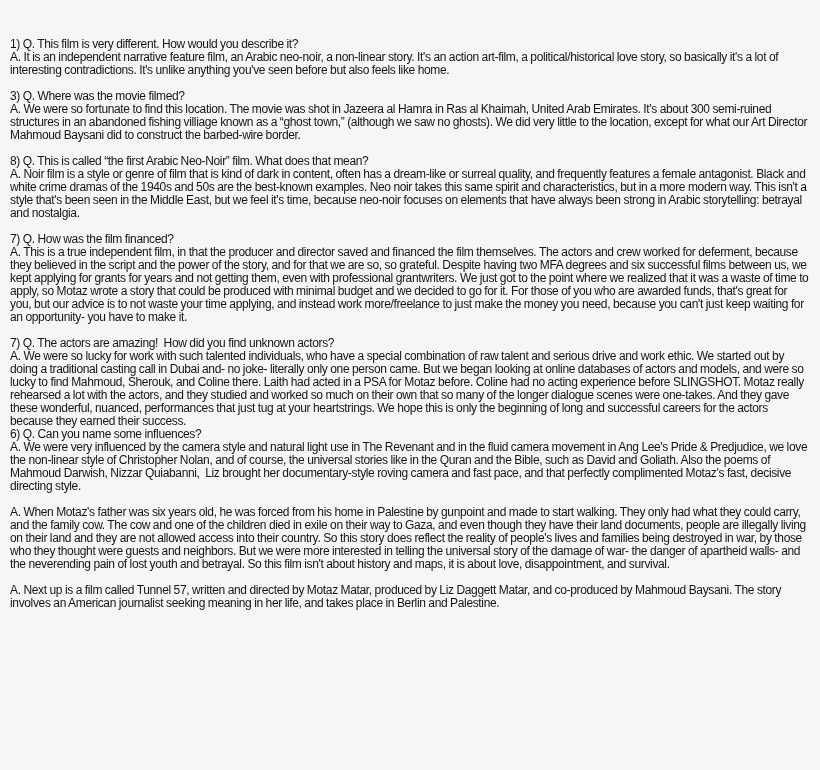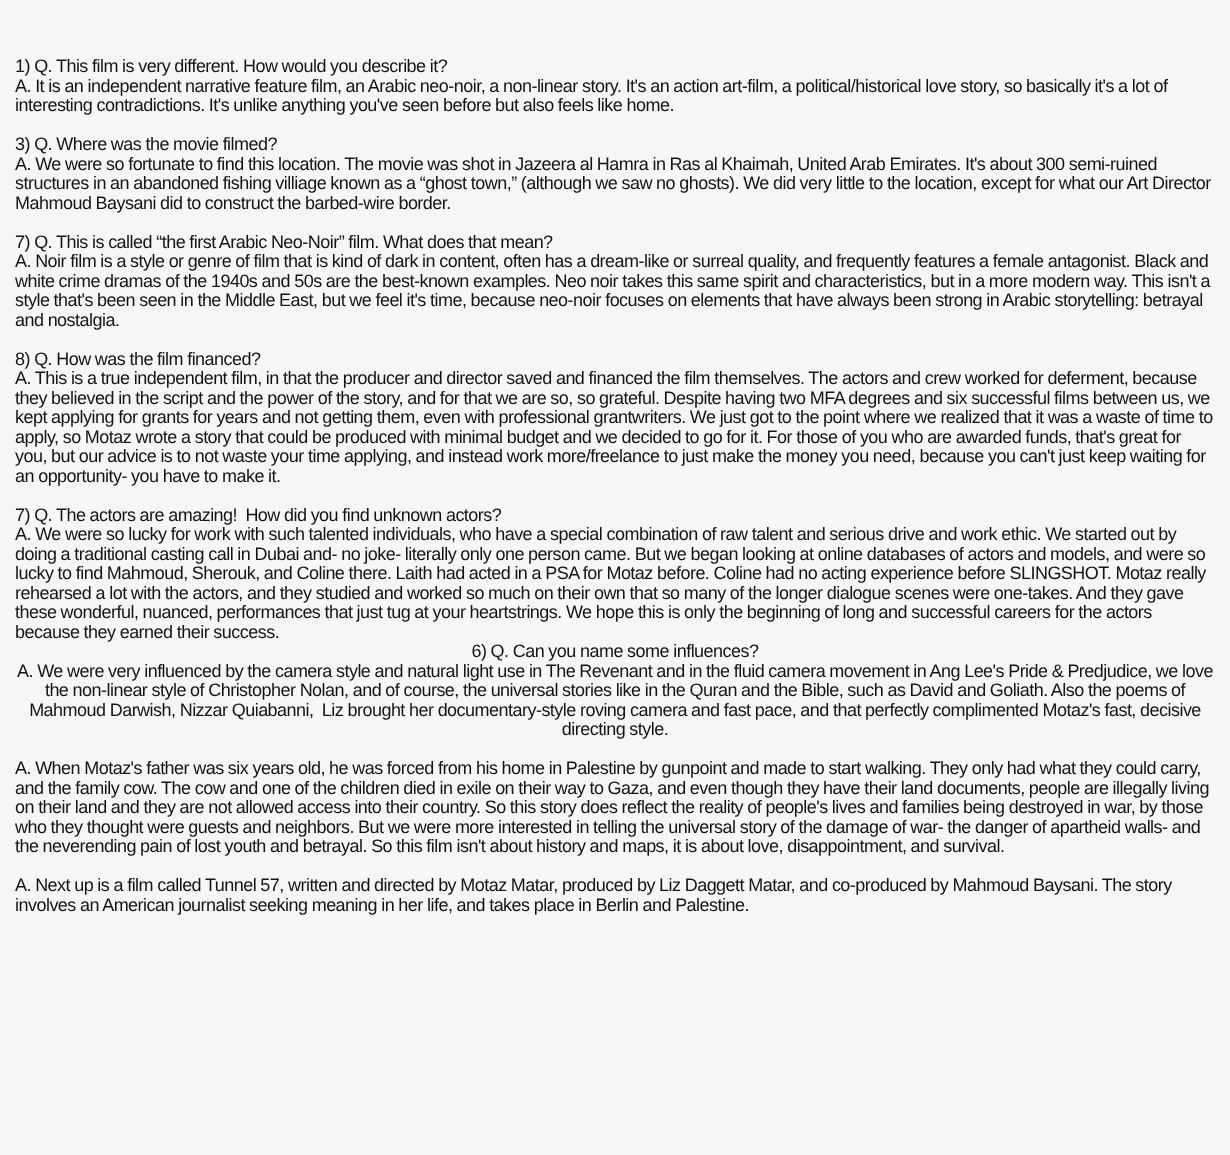--- a/index.html
+++ b/index.html
@@ -15,21 +15,21 @@
     padding: 38px 10px 0 10px;
     overflow: hidden;
     font-family: "Liberation Sans", sans-serif;
     font-size: 12px;
     line-height: 13px;
     letter-spacing: -0.35px;
     color: #141414;
   }
   .qa { margin: 0; }
   .qa + .qa { margin-top: 13px; }
-  .qa.no-gap { margin-top: 0; text-align: center; }
+  .qa.no-gap { margin-top: 0; }
   .q, .a {
     white-space: pre-wrap;
     word-spacing: -0.2px;
   }
 </style>
 </head>
 <body>
 
 <div class="page">
 
@@ -37,26 +37,26 @@
     <div class="q">1) Q. This film is very different. How would you describe it?</div>
     <div class="a">A. It is an independent narrative feature film, an Arabic neo-noir, a non-linear story. It's an action art-film, a political/historical love story, so basically it's a lot of interesting contradictions. It's unlike anything you've seen before but also feels like home.</div>
   </div>
 
   <div class="qa">
     <div class="q">3) Q. Where was the movie filmed?</div>
     <div class="a">A. We were so fortunate to find this location. The movie was shot in Jazeera al Hamra in Ras al Khaimah, United Arab Emirates. It's about 300 semi-ruined structures in an abandoned fishing villiage known as a “ghost town,” (although we saw no ghosts). We did very little to the location, except for what our Art Director Mahmoud Baysani did to construct the barbed-wire border.</div>
   </div>
 
   <div class="qa">
-    <div class="q">7) Q. This is called “the first Arabic Neo-Noir” film. What does that mean?</div>
+    <div class="q">8) Q. This is called “the first Arabic Neo-Noir” film. What does that mean?</div>
     <div class="a">A. Noir film is a style or genre of film that is kind of dark in content, often has a dream-like or surreal quality, and frequently features a female antagonist. Black and white crime dramas of the 1940s and 50s are the best-known examples. Neo noir takes this same spirit and characteristics, but in a more modern way. This isn't a style that's been seen in the Middle East, but we feel it's time, because neo-noir focuses on elements that have always been strong in Arabic storytelling: betrayal and nostalgia.</div>
   </div>
 
   <div class="qa">
-    <div class="q">8) Q. How was the film financed?</div>
+    <div class="q">7) Q. How was the film financed?</div>
     <div class="a">A. This is a true independent film, in that the producer and director saved and financed the film themselves. The actors and crew worked for deferment, because they believed in the script and the power of the story, and for that we are so, so grateful. Despite having two MFA degrees and six successful films between us, we kept applying for grants for years and not getting them, even with professional grantwriters. We just got to the point where we realized that it was a waste of time to apply, so Motaz wrote a story that could be produced with minimal budget and we decided to go for it. For those of you who are awarded funds, that's great for you, but our advice is to not waste your time applying, and instead work more/freelance to just make the money you need, because you can't just keep waiting for an opportunity- you have to make it.</div>
   </div>
 
   <div class="qa">
     <div class="q">7) Q. The actors are amazing!  How did you find unknown actors?</div>
     <div class="a">A. We were so lucky for work with such talented individuals, who have a special combination of raw talent and serious drive and work ethic. We started out by doing a traditional casting call in Dubai and- no joke- literally only one person came. But we began looking at online databases of actors and models, and were so lucky to find Mahmoud, Sherouk, and Coline there. Laith had acted in a PSA for Motaz before. Coline had no acting experience before SLINGSHOT. Motaz really rehearsed a lot with the actors, and they studied and worked so much on their own that so many of the longer dialogue scenes were one-takes. And they gave these wonderful, nuanced, performances that just tug at your heartstrings. We hope this is only the beginning of long and successful careers for the actors because they earned their success.</div>
   </div>
 
   <div class="qa no-gap">
     <div class="q">6) Q. Can you name some influences?</div>

